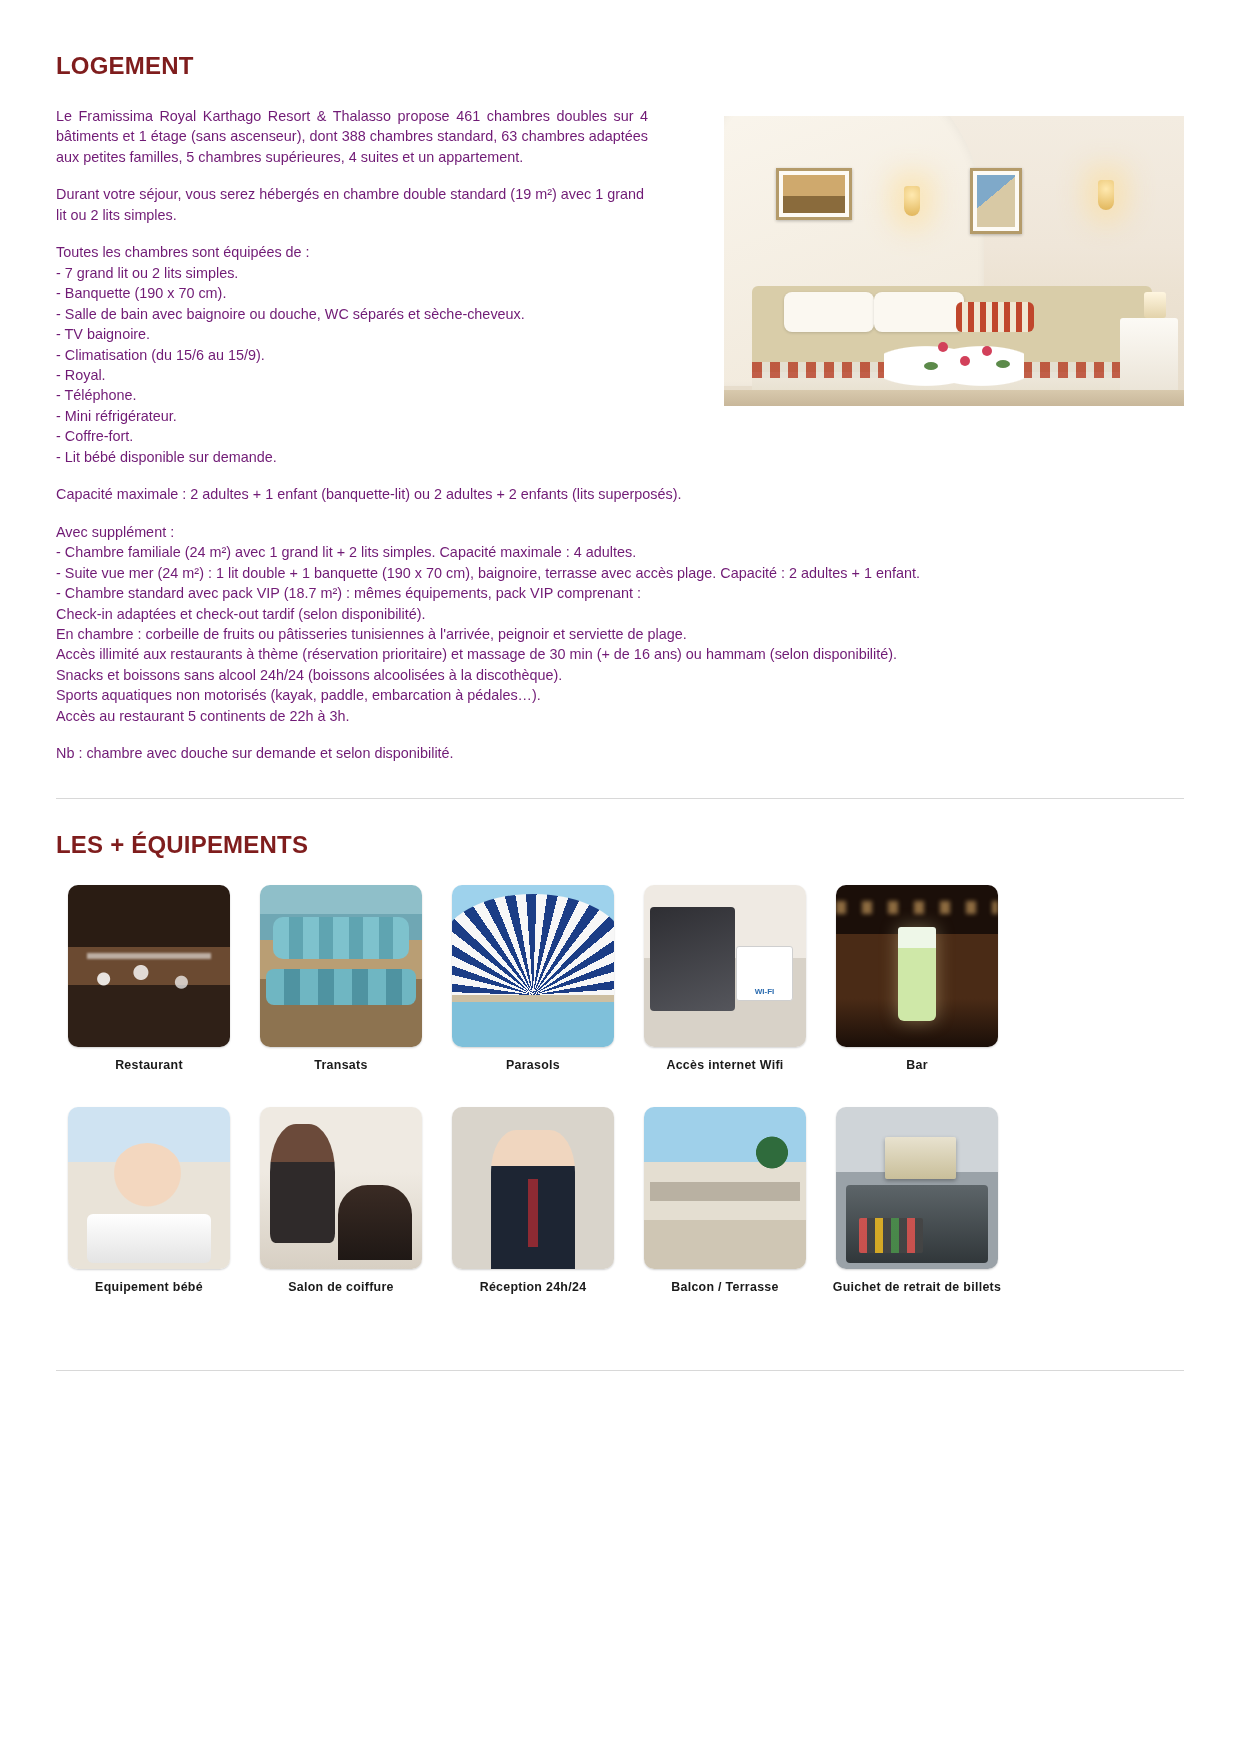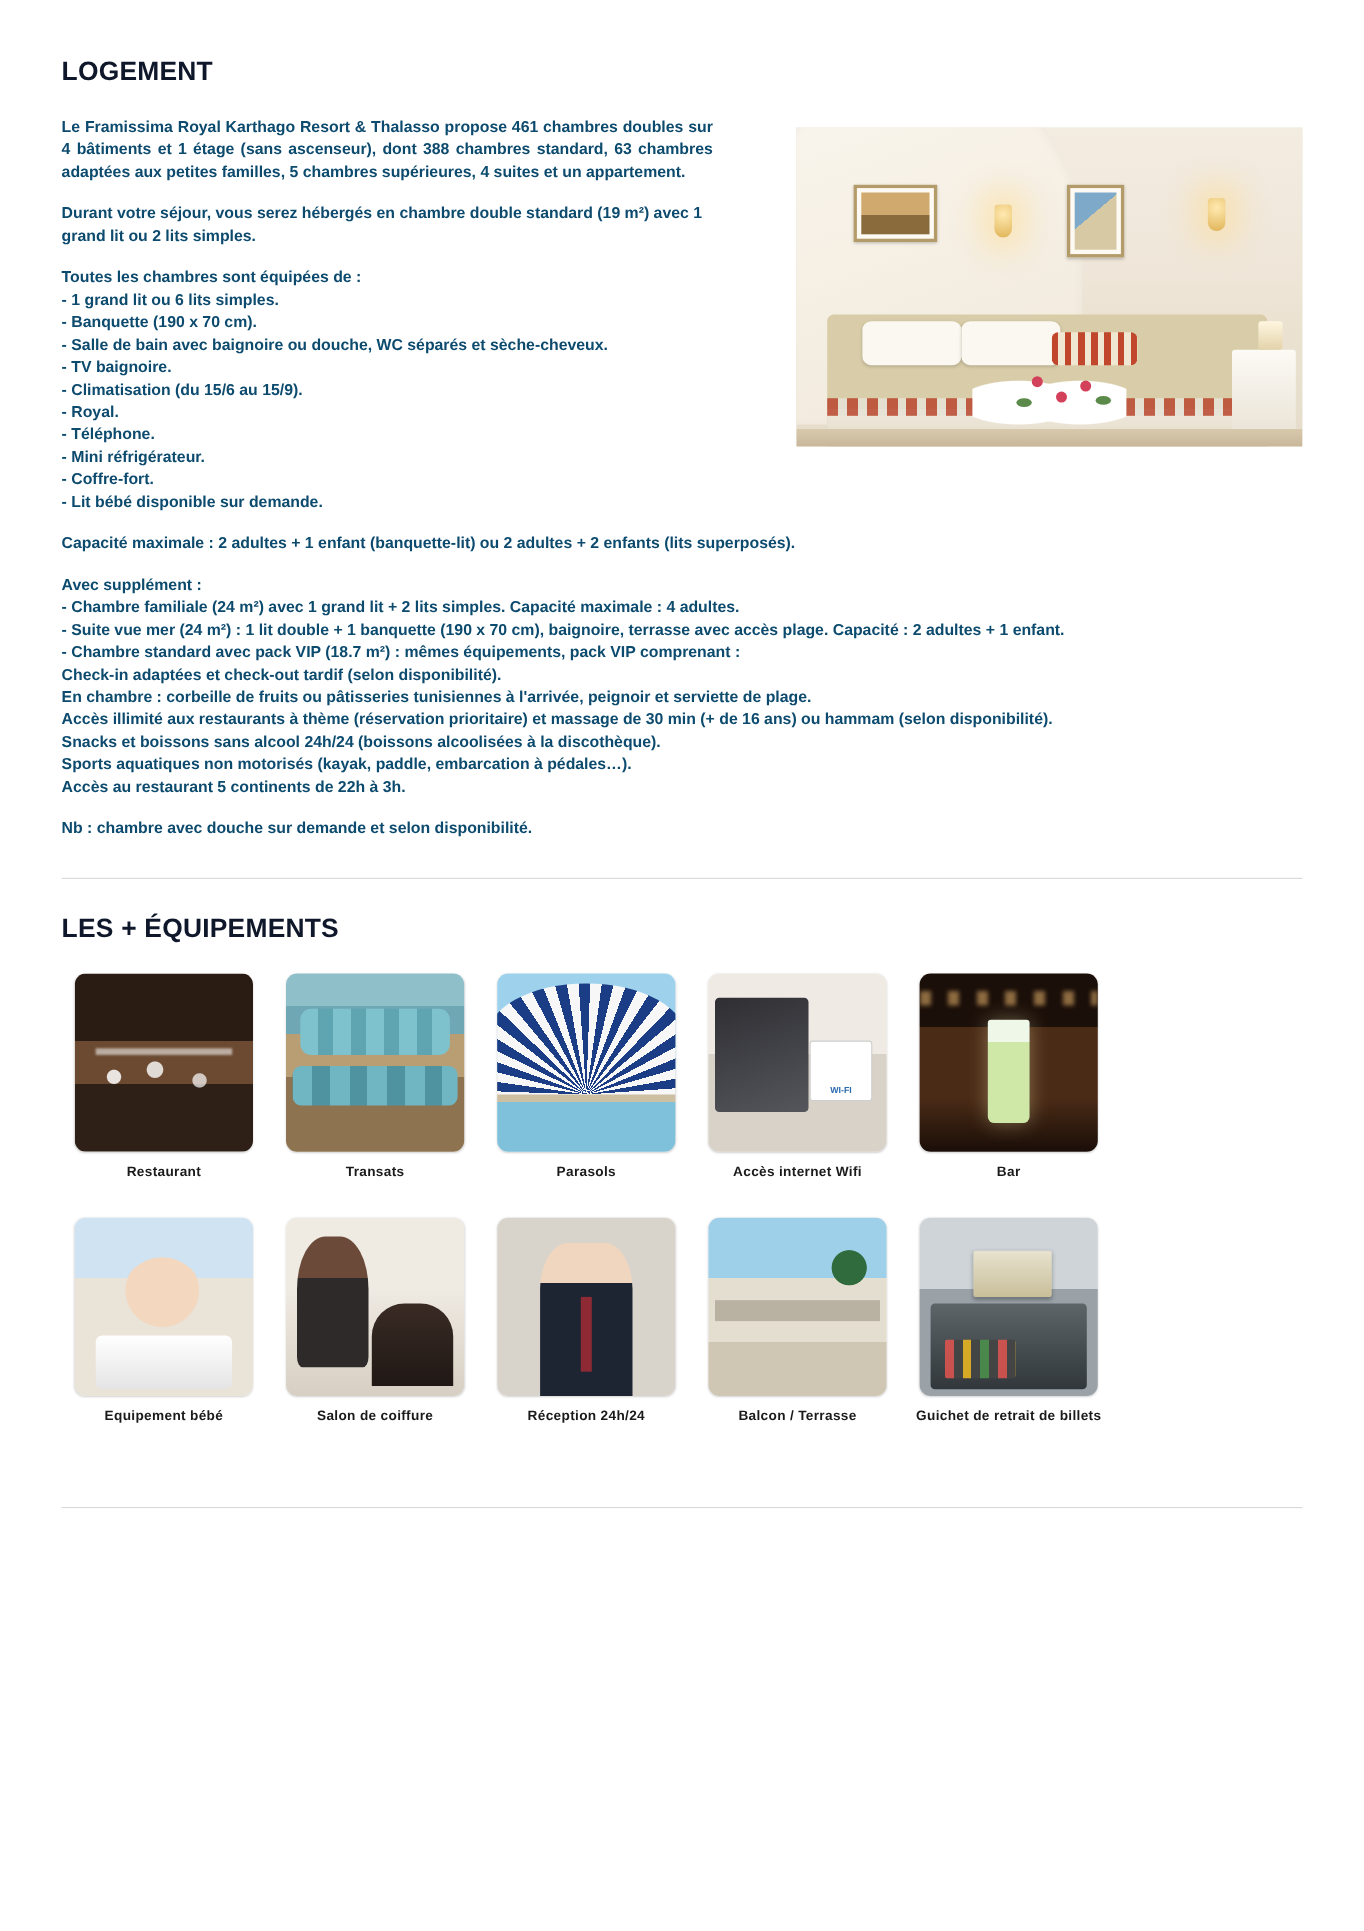--- a/index.html
+++ b/index.html
@@ -21,33 +21,32 @@
     width: 1240px;
     height: 1755px;
     padding: 52px 56px 0 56px;
   }
 
   h1.section-title {
     font-size: 24px;
     font-weight: bold;
     letter-spacing: 0.2px;
     margin: 0 0 26px 0;
-    color: #0f172a;
+    color: #7f1d1d;
   }
 
   
   .lodging-block {
     position: relative;
   }
   .lodging-text {
     width: 600px;
     font-size: 14.4px;
     line-height: 1.42;
-    color: #0c4a6e;
-    font-weight: bold;
+    color: #701a75;
   }
   .lodging-text .para {
     margin: 0 0 17px 0;
   }
   .lodging-text .para.justify {
     text-align: justify;
     width: 592px;
   }
   .lodging-text .wide {
     width: 900px;
@@ -391,21 +390,21 @@
     </div>
 
     <div class="lodging-text">
 
       <p class="para justify">Le Framissima Royal Karthago Resort &amp; Thalasso propose 461 chambres doubles sur 4 bâtiments et 1 étage (sans ascenseur), dont 388 chambres standard, 63 chambres adaptées aux petites familles, 5 chambres supérieures, 4 suites et un appartement.</p>
 
       <p class="para">Durant votre séjour, vous serez hébergés en chambre double standard (19 m²) avec 1 grand lit ou 2 lits simples.</p>
 
       <div class="para">
         <span class="line">Toutes les chambres sont équipées de :</span>
-        <span class="line">- 1 grand lit ou 6 lits simples.</span>
+        <span class="line">- 7 grand lit ou 2 lits simples.</span>
         <span class="line">- Banquette (190 x 70 cm).</span>
         <span class="line">- Salle de bain avec baignoire ou douche, WC séparés et sèche-cheveux.</span>
         <span class="line">- TV baignoire.</span>
         <span class="line">- Climatisation (du 15/6 au 15/9).</span>
         <span class="line">- Royal.</span>
         <span class="line">- Téléphone.</span>
         <span class="line">- Mini réfrigérateur.</span>
         <span class="line">- Coffre-fort.</span>
         <span class="line">- Lit bébé disponible sur demande.</span>
       </div>

